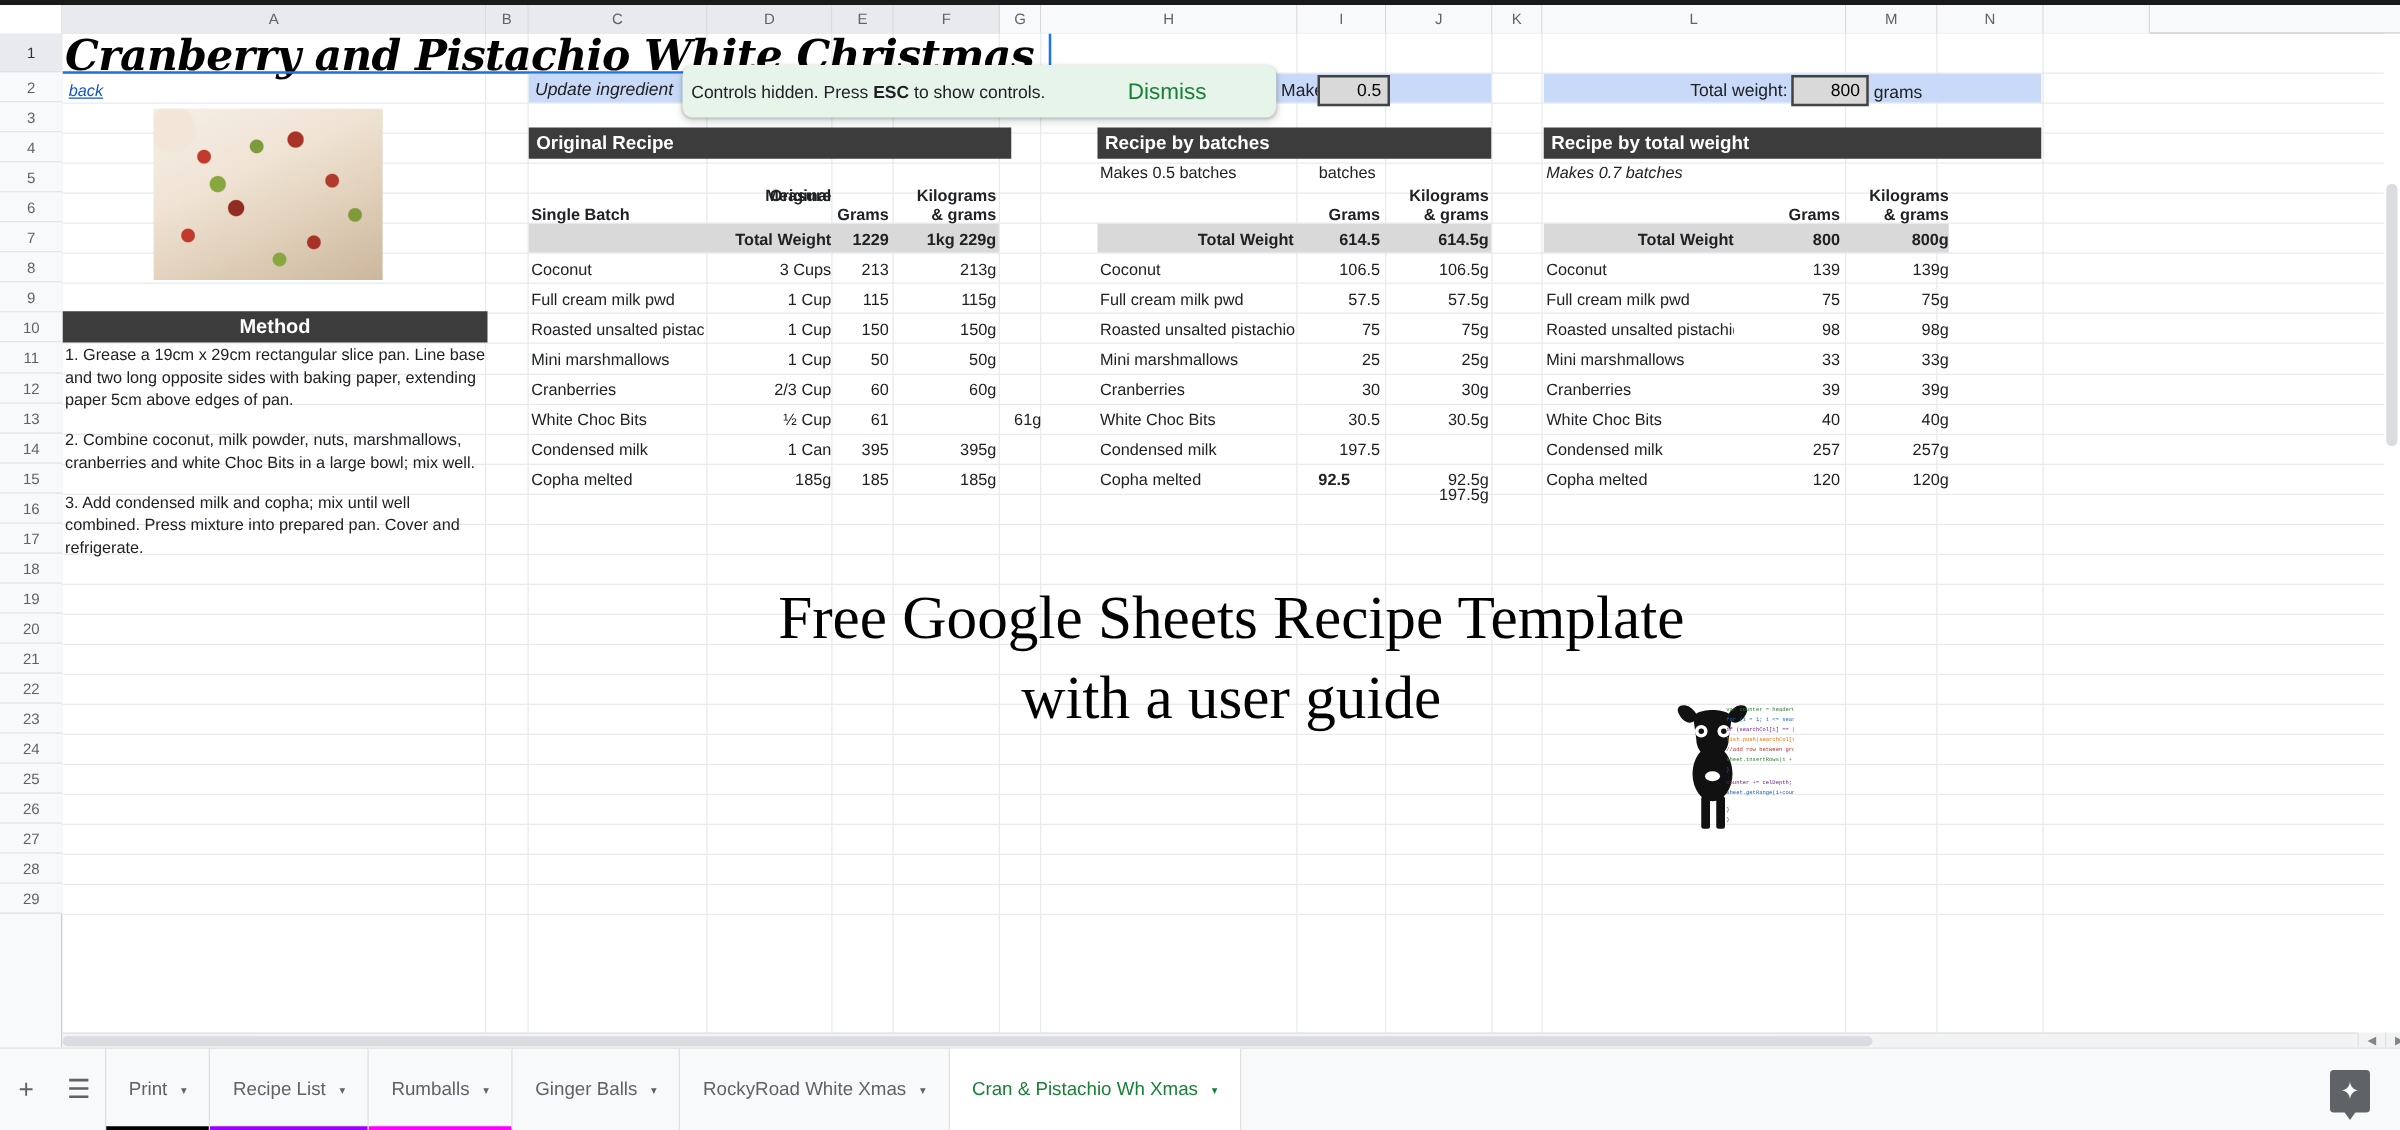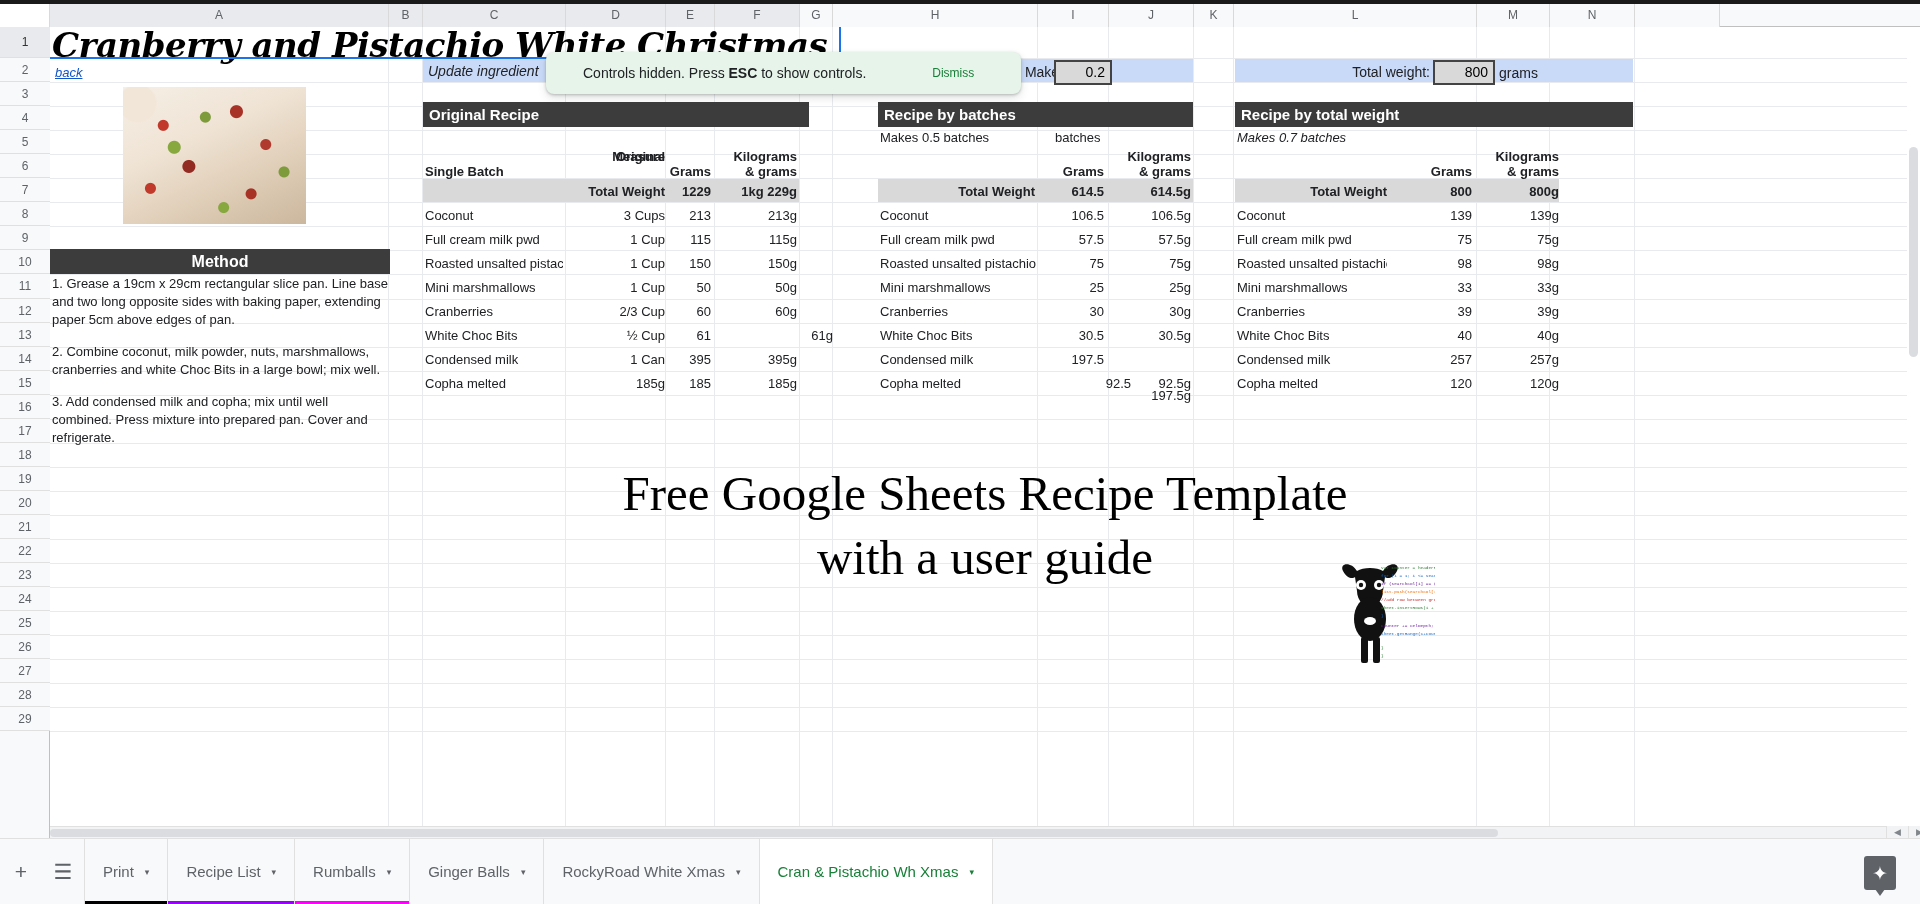--- a/index.html
+++ b/index.html
@@ -128,26 +128,26 @@
     font-family:"Liberation Serif", serif;
     font-size:49px; color:#000; line-height:64px;
   }
 
   
   .toast {
     position:absolute; background:#e6f4ea;
     border-radius:8px;
     box-shadow:0 1px 3px rgba(60,64,67,.3), 0 4px 8px rgba(60,64,67,.15);
     display:flex; align-items:center;
-    padding:0 37px;
+    padding:0 7px;
     font-size:14px; color:#202124;
   }
   .toast-msg { white-space:nowrap; }
   .toast-dismiss {
-    color:#188038; font-size:12px; margin-left:66px; cursor:pointer;text-align:right;
+    color:#188038; font-size:18px; margin-left:66px; cursor:pointer;text-align:right;
   }
 
   
   .hscroll-track {
     position:absolute; left:50px; bottom:66px; width:1836px; height:12px;
     background:#f1f3f4; border-top:1px solid #e0e0e0;
   }
   .hscroll-thumb {
     position:absolute; left:0; top:2px; height:8px; width:1448px;
     background:#dadce0; border-radius:4px;
@@ -318,21 +318,21 @@
     <div class="sel-border-top" style="left:0px; top:30px; width:790px;"></div>
     <div class="sel-border-right" style="left:789px; top:-2px; height:33px;"></div>
 
     <div class="cell back-link" style="left:5px; top:38px;">back</div>
 
     <div class="blue-cell" style="left:373px; top:32px; width:290px; height:23px;"></div>
     <div class="cell" style="left:378px; top:36px; font-style:italic; font-size:14px; color:#202124;">Update ingredient</div>
 
     <div class="blue-cell" style="left:828px; top:32px; width:315px; height:23px;"></div>
     <div class="cell rt" style="left:830px; top:37px; width:190px; font-size:14px;">Makes:</div>
-    <div class="input-box" style="left:1004px; top:33px; width:58px; height:25px;">0.2</div>
+    <div class="input-box" style="left:1004px; top:33px; width:58px; height:25px;">0.5</div>
 
     <div class="blue-cell" style="left:1185px; top:32px; width:398px; height:23px;"></div>
     <div class="cell rt" style="left:1190px; top:37px; width:190px; font-size:14px;">Total weight:</div>
     <div class="input-box" style="left:1383px; top:33px; width:62px; height:25px;">800</div>
     <div class="cell" style="left:1449px; top:38px; font-size:14px;">grams</div>
 
     <div class="recipe-photo" style="left:73px; top:60px; width:183px; height:137px;"></div>
 
     <div class="band center" style="left:0px; top:222px; width:340px; height:25px; line-height:25px; font-size:16px;">Method</div>
     <div class="method-body" style="left:2px; top:248px; width:338px;">
@@ -419,21 +419,21 @@
         <div class="cell" style="position: absolute; left: 830px; top: 277px; width: 156px; overflow: hidden; white-space: nowrap;">Cranberries</div>
         <div class="cell rt" style="position: absolute; left: 988px; top: 277px; width: 66px; overflow: hidden; white-space: nowrap;">30</div>
         <div class="cell rt" style="position: absolute; left: 1058px; top: 277px; width: 83px; overflow: hidden; white-space: nowrap;">30g</div>
         <div class="cell" style="position: absolute; left: 830px; top: 301px; width: 156px; overflow: hidden; white-space: nowrap;">White Choc Bits</div>
         <div class="cell rt" style="position: absolute; left: 988px; top: 301px; width: 66px; overflow: hidden; white-space: nowrap;">30.5</div>
         <div class="cell rt" style="position: absolute; left: 1058px; top: 301px; width: 83px; overflow: hidden; white-space: nowrap;">30.5g</div>
         <div class="cell" style="position: absolute; left: 830px; top: 325px; width: 156px; overflow: hidden; white-space: nowrap;">Condensed milk</div>
         <div class="cell rt" style="position: absolute; left: 988px; top: 325px; width: 66px; overflow: hidden; white-space: nowrap;">197.5</div>
         <div class="cell rt" style="position: absolute; left: 1058px; top: 325px; width: 83px; overflow: hidden; white-space: nowrap; margin-top: 36px;">197.5g</div>
         <div class="cell" style="position: absolute; left: 830px; top: 349px; width: 156px; overflow: hidden; white-space: nowrap;">Copha melted</div>
-        <div class="cell rt" style="position: absolute; left: 1015px; top: 349px; width: 66px; overflow: hidden; white-space: nowrap;">92.5</div>
+        <div class="cell rt" style="position: absolute; left: 964px; top: 349px; width: 66px; overflow: hidden; white-space: nowrap; font-weight: bold;">92.5</div>
         <div class="cell rt" style="position: absolute; left: 1058px; top: 349px; width: 83px; overflow: hidden; white-space: nowrap;">92.5g</div>
       </div>
 
     <div class="band" style="left:1185px; top:75px; width:398px; height:25px; line-height:25px;">Recipe by total weight</div>
     <div class="cell" style="left:1187px; top:103px; font-style:italic;">Makes 0.7 batches</div>
 
     <div class="tbl-head-cell rt" style="left:1340px; top:137px; width:82px;">Grams</div>
     <div class="tbl-head-cell rt" style="left:1426px; top:122px; width:83px;">Kilograms</div>
     <div class="tbl-head-cell rt" style="left:1426px; top:137px; width:83px;">&amp; grams</div>
 

